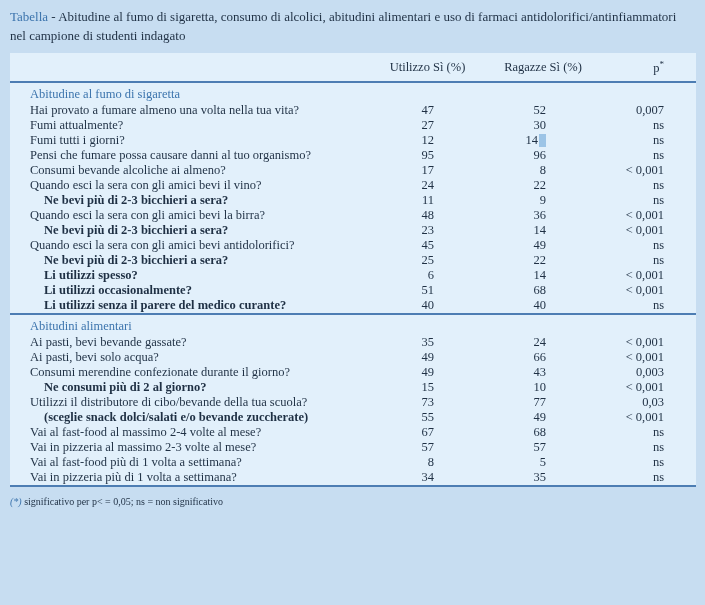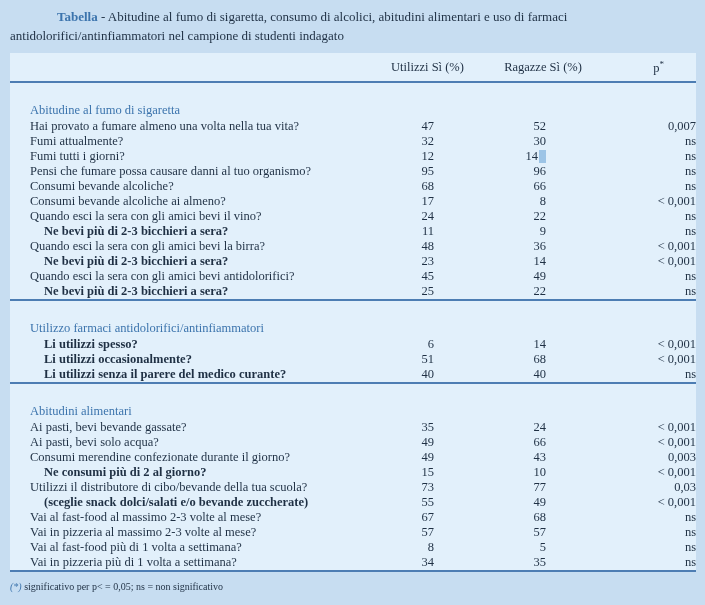--- a/index.html
+++ b/index.html
@@ -14,22 +14,21 @@
     font-family: "Liberation Serif", "DejaVu Serif", serif;
     color: var(--text, #1f3044);
   }
   .title {
     padding: 8px 14px 0 10px;
     font-size: 13px;
     line-height: 1.45;
   }
   .title .title-label {
     color: var(--accent, #3c74ad);
-    font-weight: bold;
-    margin-left: 47px;
+    font-weight: normal;
   }
   table.data-table {
     border-collapse: collapse;
     table-layout: fixed;
     width: 686px;
     margin: 7px 9px 0 10px;
     background: var(--block-bg, #e2f0fb);
     border-bottom: 2px solid var(--rule, #4d7db3);
     font-size: 12.5px;
   }
@@ -48,26 +47,26 @@
     padding: 0;
     vertical-align: middle;
     white-space: nowrap;
     overflow: hidden;
   }
   td.q { padding-left: 20px; }
   td.q.indent { padding-left: 34px; font-weight: bold; }
   td.num { text-align: right; }
   td.boys { padding-right: 56px; }
   td.girls { padding-right: 50px; }
-  td.p { }
+  td.p { padding-right: 32px; }
   tr.section-row td {
     border-top: 2px solid var(--rule, #4d7db3);
     color: var(--accent, #3c74ad);
     height: 18px;
-    padding-top: 18px;
+    padding-top: 2px;
     margin-top: 36px;
   }
   .sel-cursor {
     display: inline-block;
     width: 7px;
     height: 13px;
     margin-left: 1px;
     vertical-align: text-bottom;
     background: var(--selection, #9cc4e6);
   }
@@ -90,60 +89,54 @@
 <table class="data-table">
   <colgroup>
     <col style="width:355px">
     <col style="width:125px">
     <col style="width:106px">
     <col style="width:100px">
   </colgroup>
   <thead>
     <tr>
       <th class="col-q"></th>
-      <th class="col-boys">Utilizzi Sì (%)</th>
+      <th class="col-boys">Utilizzo Sì (%)</th>
       <th class="col-girls">Ragazze Sì (%)</th>
       <th class="col-p"><span>p</span><sup>*</sup></th>
     </tr>
   </thead>
   <tbody>
       <tr class="section-row">
         <td class="section-heading q" colspan="4">Abitudine al fumo di sigaretta</td>
       </tr>
       <tr>
         <td class="q">Hai provato a fumare almeno una volta nella tua vita?</td>
         <td class="num boys">47</td>
         <td class="num girls">52</td>
         <td class="num p">0,007</td>
       </tr>
       <tr>
         <td class="q">Fumi attualmente?</td>
-        <td class="num boys">32</td>
+        <td class="num boys">27</td>
         <td class="num girls">30</td>
         <td class="num p">ns</td>
       </tr>
       <tr>
         <td class="q">Fumi tutti i giorni?</td>
         <td class="num boys">12</td>
         <td class="num girls">14<span class="sel-cursor"></span></td>
         <td class="num p">ns</td>
       </tr>
       <tr>
         <td class="q">Pensi che fumare possa causare danni al tuo organismo?</td>
         <td class="num boys">95</td>
         <td class="num girls">96</td>
         <td class="num p">ns</td>
       </tr>
       <tr>
-        <td class="q">Consumi bevande alcoliche?</td>
-        <td class="num boys">68</td>
-        <td class="num girls">66</td>
-        <td class="num p">ns</td>
-      </tr>
-      <tr>
         <td class="q">Consumi bevande alcoliche ai almeno?</td>
         <td class="num boys">17</td>
         <td class="num girls">8</td>
         <td class="num p">&lt; 0,001</td>
       </tr>
       <tr>
         <td class="q">Quando esci la sera con gli amici bevi il vino?</td>
         <td class="num boys">24</td>
         <td class="num girls">22</td>
         <td class="num p">ns</td>
@@ -170,23 +163,20 @@
         <td class="q">Quando esci la sera con gli amici bevi antidolorifici?</td>
         <td class="num boys">45</td>
         <td class="num girls">49</td>
         <td class="num p">ns</td>
       </tr>
       <tr>
         <td class="q indent">Ne bevi più di 2-3 bicchieri a sera?</td>
         <td class="num boys">25</td>
         <td class="num girls">22</td>
         <td class="num p">ns</td>
-      </tr>
-      <tr class="section-row">
-        <td class="section-heading q" colspan="4">Utilizzo farmaci antidolorifici/antinfiammatori</td>
       </tr>
       <tr>
         <td class="q indent">Li utilizzi spesso?</td>
         <td class="num boys">6</td>
         <td class="num girls">14</td>
         <td class="num p">&lt; 0,001</td>
       </tr>
       <tr>
         <td class="q indent">Li utilizzi occasionalmente?</td>
         <td class="num boys">51</td>
@@ -232,21 +222,21 @@
         <td class="num girls">77</td>
         <td class="num p">0,03</td>
       </tr>
       <tr>
         <td class="q indent">(sceglie snack dolci/salati e/o bevande zuccherate)</td>
         <td class="num boys">55</td>
         <td class="num girls">49</td>
         <td class="num p">&lt; 0,001</td>
       </tr>
       <tr>
-        <td class="q">Vai al fast-food al massimo 2-3 volte al mese?</td>
+        <td class="q">Vai al fast-food al massimo 2-4 volte al mese?</td>
         <td class="num boys">67</td>
         <td class="num girls">68</td>
         <td class="num p">ns</td>
       </tr>
       <tr>
         <td class="q">Vai in pizzeria al massimo 2-3 volte al mese?</td>
         <td class="num boys">57</td>
         <td class="num girls">57</td>
         <td class="num p">ns</td>
       </tr>

